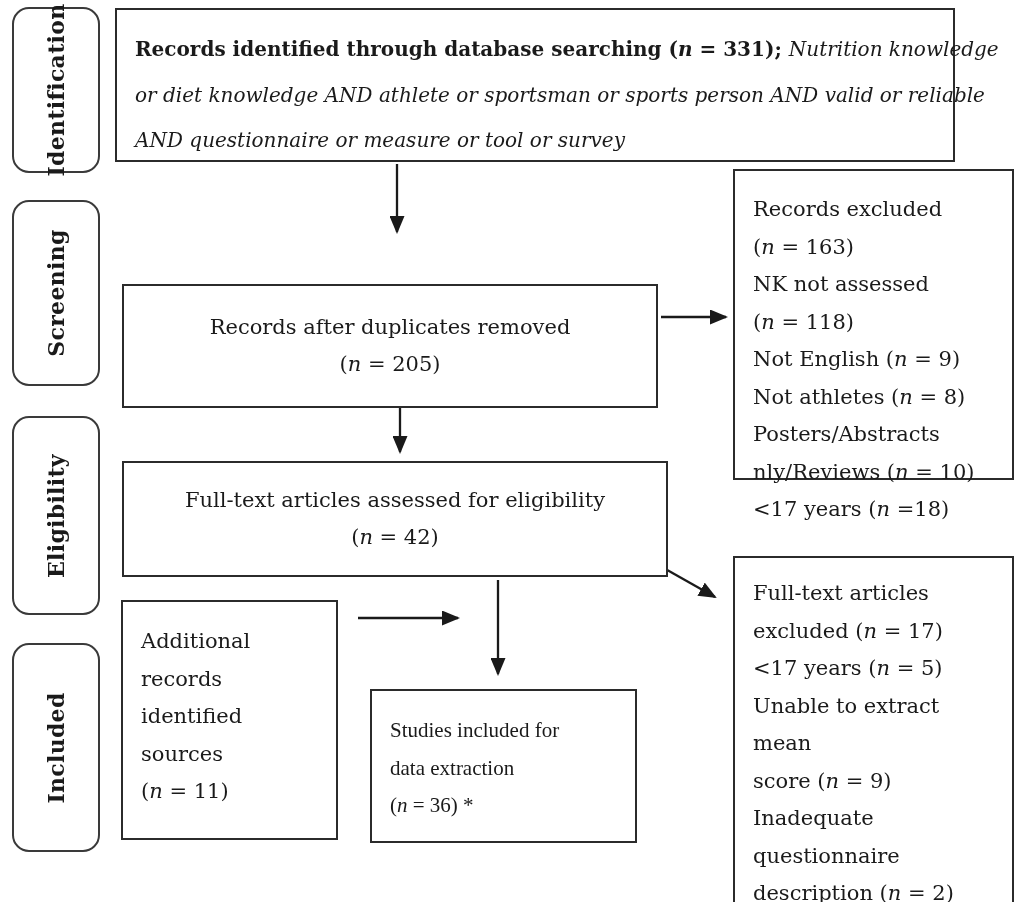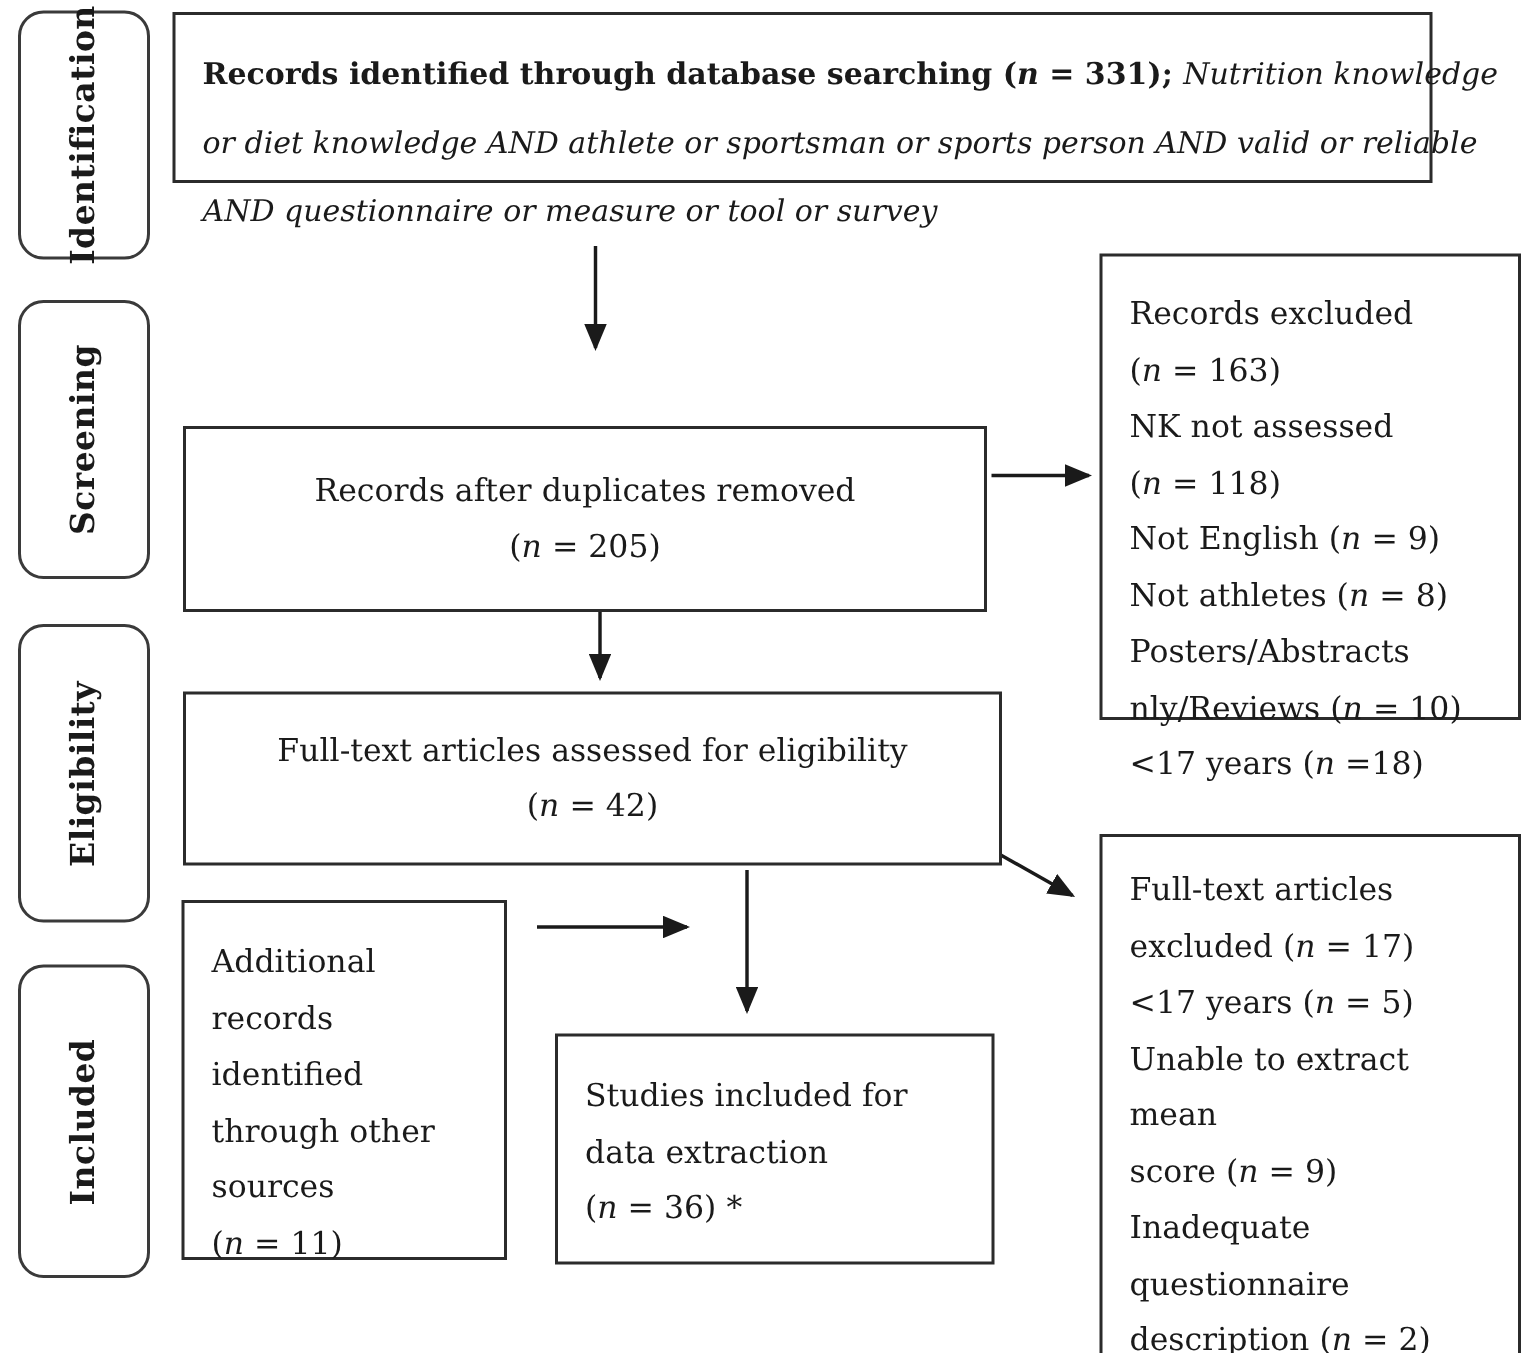--- a/index.html
+++ b/index.html
@@ -50,21 +50,21 @@
     font-weight: bold;
     font-size: 22px;
     letter-spacing: 0.3px;
   }
   #stage-identification { top: 7px;   height: 166px; }
   #stage-screening      { top: 200px; height: 186px; }
   #stage-eligibility    { top: 416px; height: 199px; }
   #stage-included       { top: 643px; height: 209px; }
 
   #box-identified {
-    left: 115px; top: 8px; width: 840px; height: 114px;
+    left: 115px; top: 8px; width: 840px; height: 154px;
     padding: 17px 18px 0 18px;
     font-size: 20px;
     line-height: 45.5px;
   }
   #box-identified .line { white-space: nowrap; }
 
   #box-duplicates {
     left: 122px; top: 240px; width: 536px; height: 124px;
     display: flex; flex-direction: column; justify-content: center;
     text-align: center;
@@ -81,22 +81,23 @@
   }
   #box-excluded-fulltext {
     left: 733px; top: 556px; width: 281px; height: 407px;
     padding: 17px 12px 0 18px;
   }
   #box-additional {
     left: 121px; top: 600px; width: 217px; height: 240px;
     padding: 21px 10px 0 18px;
   }
   #box-studies {
-    left: 370px; top: 689px; width: 293px; height: 154px;
+    left: 370px; top: 689px; width: 267px; height: 154px;
     padding: 21px 10px 0 18px;
+    font-family: Liberation Serif, serif;
   }
   .s-b { font-weight: bold; }
   .s-i { font-style: italic; }
   .arrow-line { stroke: var(--ink); stroke-width: 2.3; fill: none; }
 </style>
 </head>
 <body>
 
 <div class="canvas">
 
@@ -162,21 +163,20 @@
       <div class="line"><span>Unable to extract mean</span></div>
       <div class="line"><span>score (</span><span class="s-i">n</span><span> = 9)</span></div>
       <div class="line"><span>Inadequate</span></div>
       <div class="line"><span>questionnaire</span></div>
       <div class="line"><span>description (</span><span class="s-i">n</span><span> = 2)</span></div>
     </div>
 
   <div class="box" id="box-additional">
       <div class="line"><span>Additional</span></div>
       <div class="line"><span>records identified</span></div>
-      <div class="line"><span>through other</span></div>
       <div class="line"><span>sources</span></div>
       <div class="line"><span>(</span><span class="s-i">n</span><span> = 11)</span></div>
     </div>
 
   <div class="box" id="box-studies">
       <div class="line"><span>Studies included for</span></div>
       <div class="line"><span>data extraction</span></div>
       <div class="line"><span>(</span><span class="s-i">n</span><span> = 36) *</span></div>
     </div>
 

